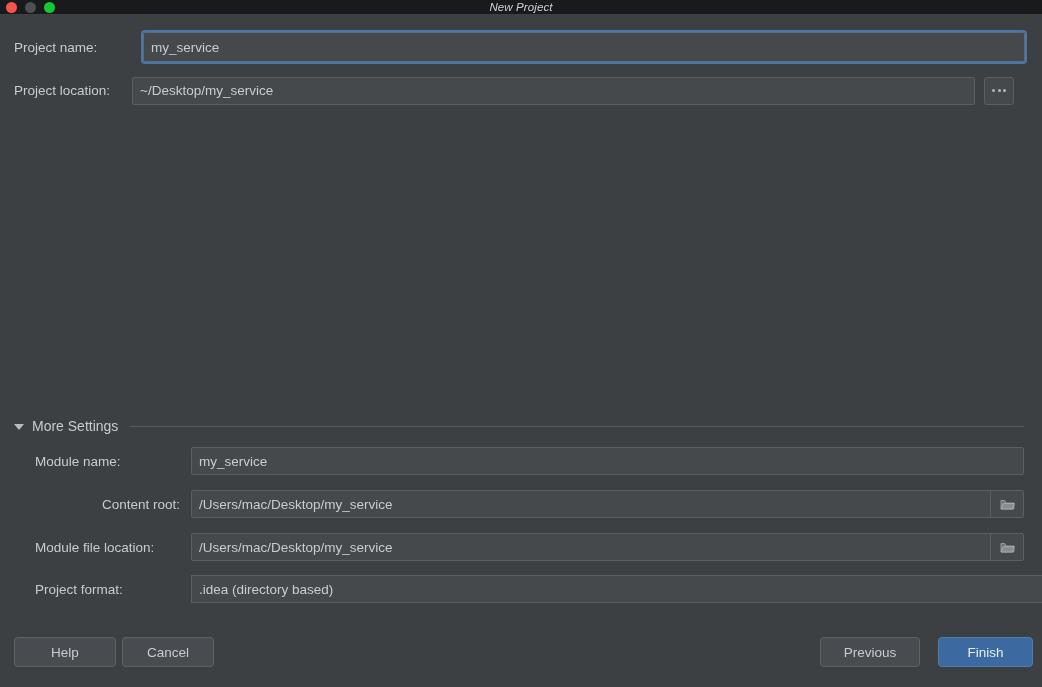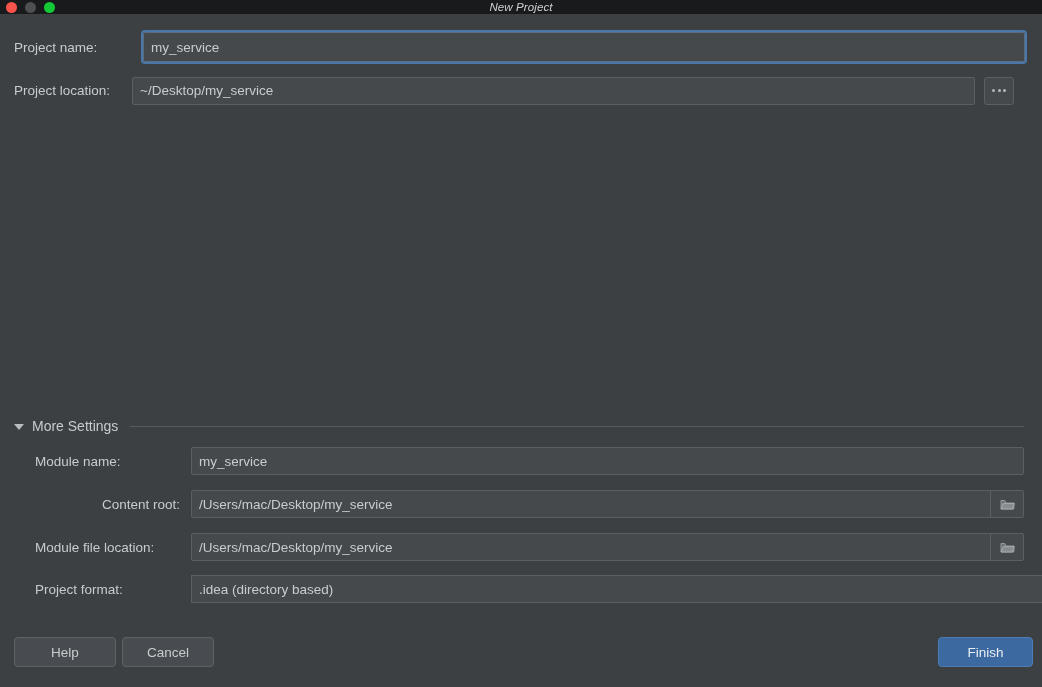--- a/index.html
+++ b/index.html
@@ -299,17 +299,20 @@
       <span class="dd-arrow"></span>
     </div>
   </div>
 
   <div class="btn" style="left:14px; top:637px; width:102px;">
     <span>Help</span>
   </div>
   <div class="btn" style="left:122px; top:637px; width:92px;">
     <span>Cancel</span>
   </div>
+  <div class="btn" style="left:820px; top:637px; width:100px;">
+    <span>Previous</span>
+  </div>
   <div class="btn primary" style="left:929px; top:637px; width:95px;margin-left:9px;">
     <span>Finish</span>
   </div>
 
 </div>
 
 </body></html>

